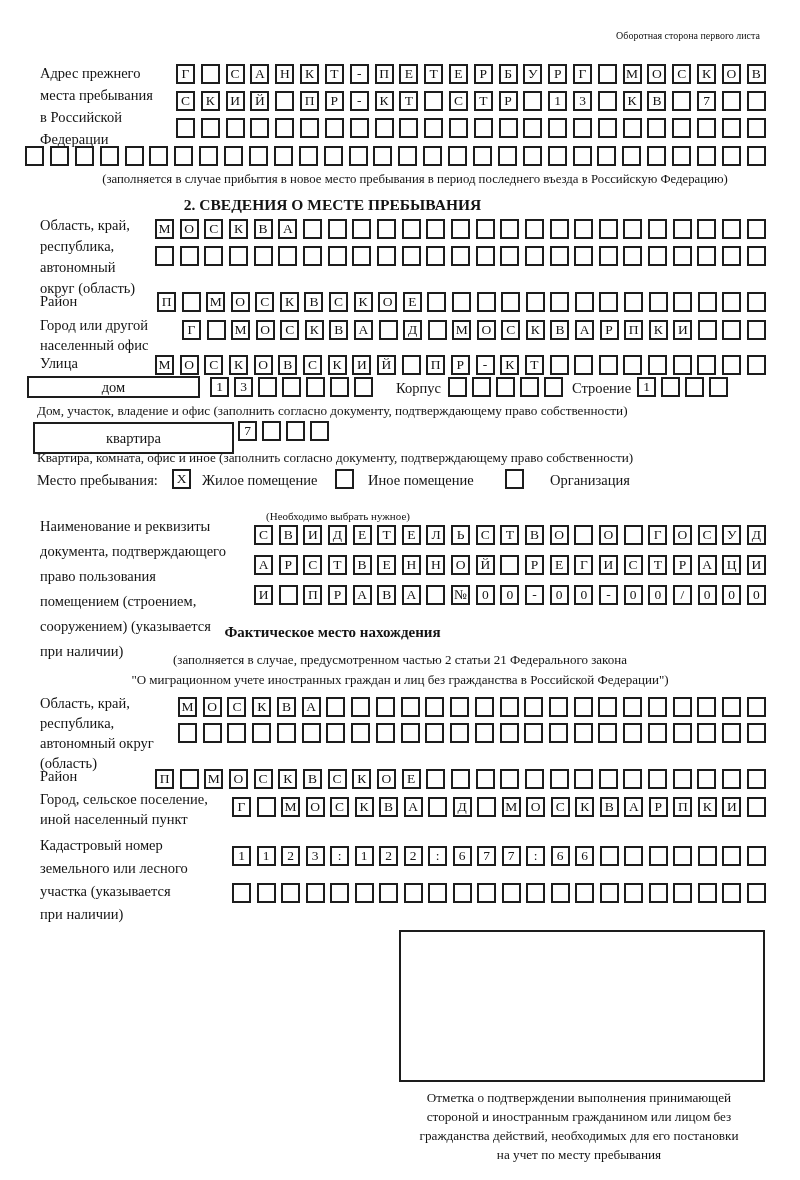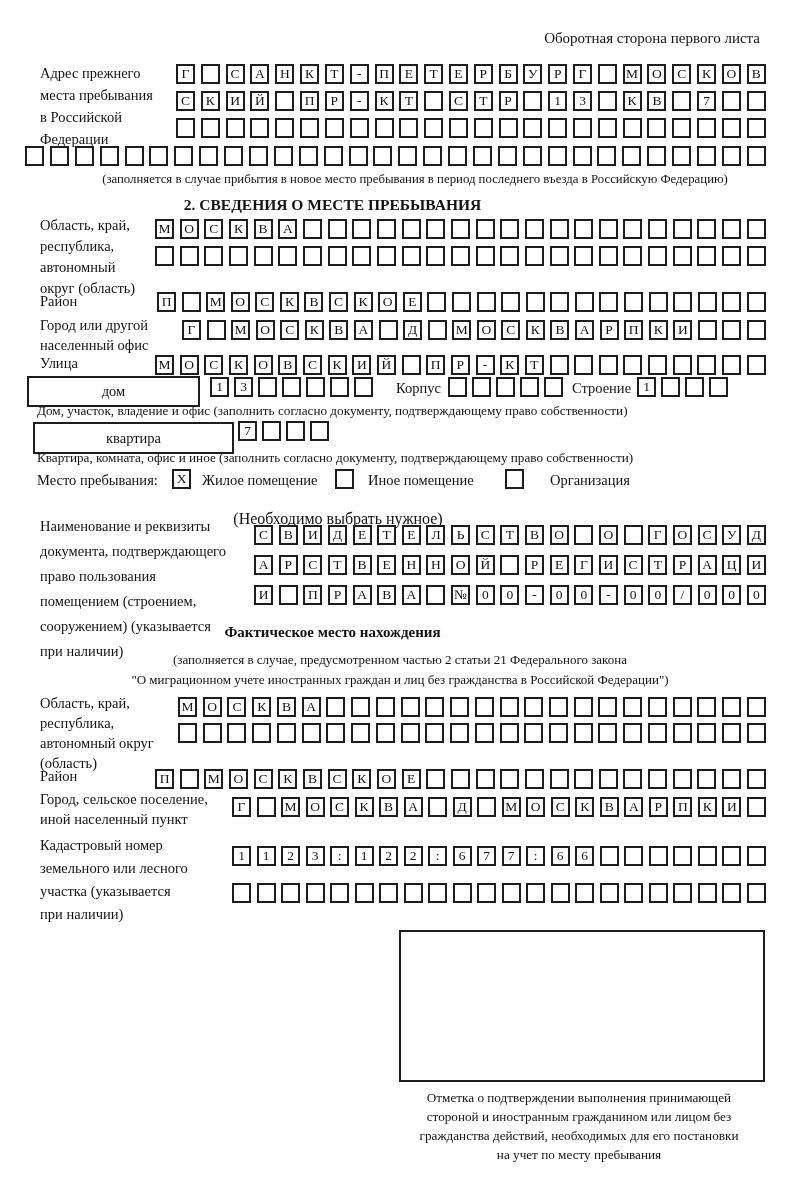--- a/index.html
+++ b/index.html
@@ -19,21 +19,21 @@
   .widebox {
     position:absolute; box-sizing:border-box; border:2px solid #1d1d1d;
     display:flex; align-items:center; justify-content:center;
     font-size:14.5px; background:#fff;
   }
   .bigbox { position:absolute; box-sizing:border-box; border:2px solid #1d1d1d; background:#fff; }
   .lbl  { position:absolute; font-size:14.5px; line-height:21px; white-space:pre-line; }
   .cap  { position:absolute; font-size:13.2px; white-space:nowrap; }
   .note { position:absolute; font-size:12.8px; text-align:center; white-space:pre-line; }
   .titl { position:absolute; left:0; width:665px; text-align:center; font-weight:bold; font-size:15.5px; }
-  .hdr  { position:absolute; left:400px; width:360px; text-align:right; font-size:15px; }
+  .hdr  { position:absolute; left:400px; width:360px; text-align:right; font-size:10px; }
 </style>
 </head>
 <body>
 
 <div class="hdr" style="top:30px">Оборотная сторона первого листа</div>
 
 <div class="lbl" style="left:40px; top:62px; line-height:22px">Адрес прежнего
 места пребывания
 в Российской
 Федерации</div>
@@ -43,37 +43,37 @@
 
 <div class="lbl" style="left:40px; top:215px">Область, край,
 республика,
 автономный
 округ (область)</div>
 <div class="lbl" style="left:40px; top:291px">Район</div>
 <div class="lbl" style="left:40px; top:315px; line-height:20px">Город или другой
 населенный офис</div>
 <div class="lbl" style="left:40px; top:353px">Улица</div>
 
-<div class="widebox" style="left:27px; top:376px; width:173px; height:31px">
+<div class="widebox" style="left:27px; top:376px; width:173px; height:22px">
   <span>дом</span>
 </div>
 <div class="lbl" style="left:396px; top:378px">Корпус</div>
 <div class="lbl" style="left:572px; top:378px">Строение</div>
 <div class="cap" style="left:37px; top:403px">Дом, участок, владение и офис (заполнить согласно документу, подтверждающему право собственности)</div>
 
 <div class="widebox" style="left:33px; top:422px; width:201px; height:32px">
   <span>квартира</span>
 </div>
 <div class="cap" style="left:37px; top:450px">Квартира, комната, офис и иное (заполнить согласно документу, подтверждающему право собственности)</div>
 
 <div class="lbl" style="left:37px; top:470px">Место пребывания:</div>
 <div class="lbl" style="left:202px; top:470px">Жилое помещение</div>
 <div class="lbl" style="left:368px; top:470px">Иное помещение</div>
 <div class="lbl" style="left:550px; top:470px">Организация</div>
-<div class="note" style="left:228px; width:220px; top:510px; font-size:16px">(Необходимо выбрать нужное)</div>
+<div class="note" style="left:228px; width:220px; top:510px; font-size:11px">(Необходимо выбрать нужное)</div>
 
 <div class="lbl" style="left:40px; top:514px; line-height:25px">Наименование и реквизиты
 документа, подтверждающего
 право пользования
 помещением (строением,
 сооружением) (указывается
 при наличии)</div>
 
 <div class="titl" style="top:624px; font-size:15px">Фактическое место нахождения</div>
 <div class="note" style="left:0; width:800px; top:650px; line-height:20px; font-size:13px">(заполняется в случае, предусмотренном частью 2 статьи 21 Федерального закона

